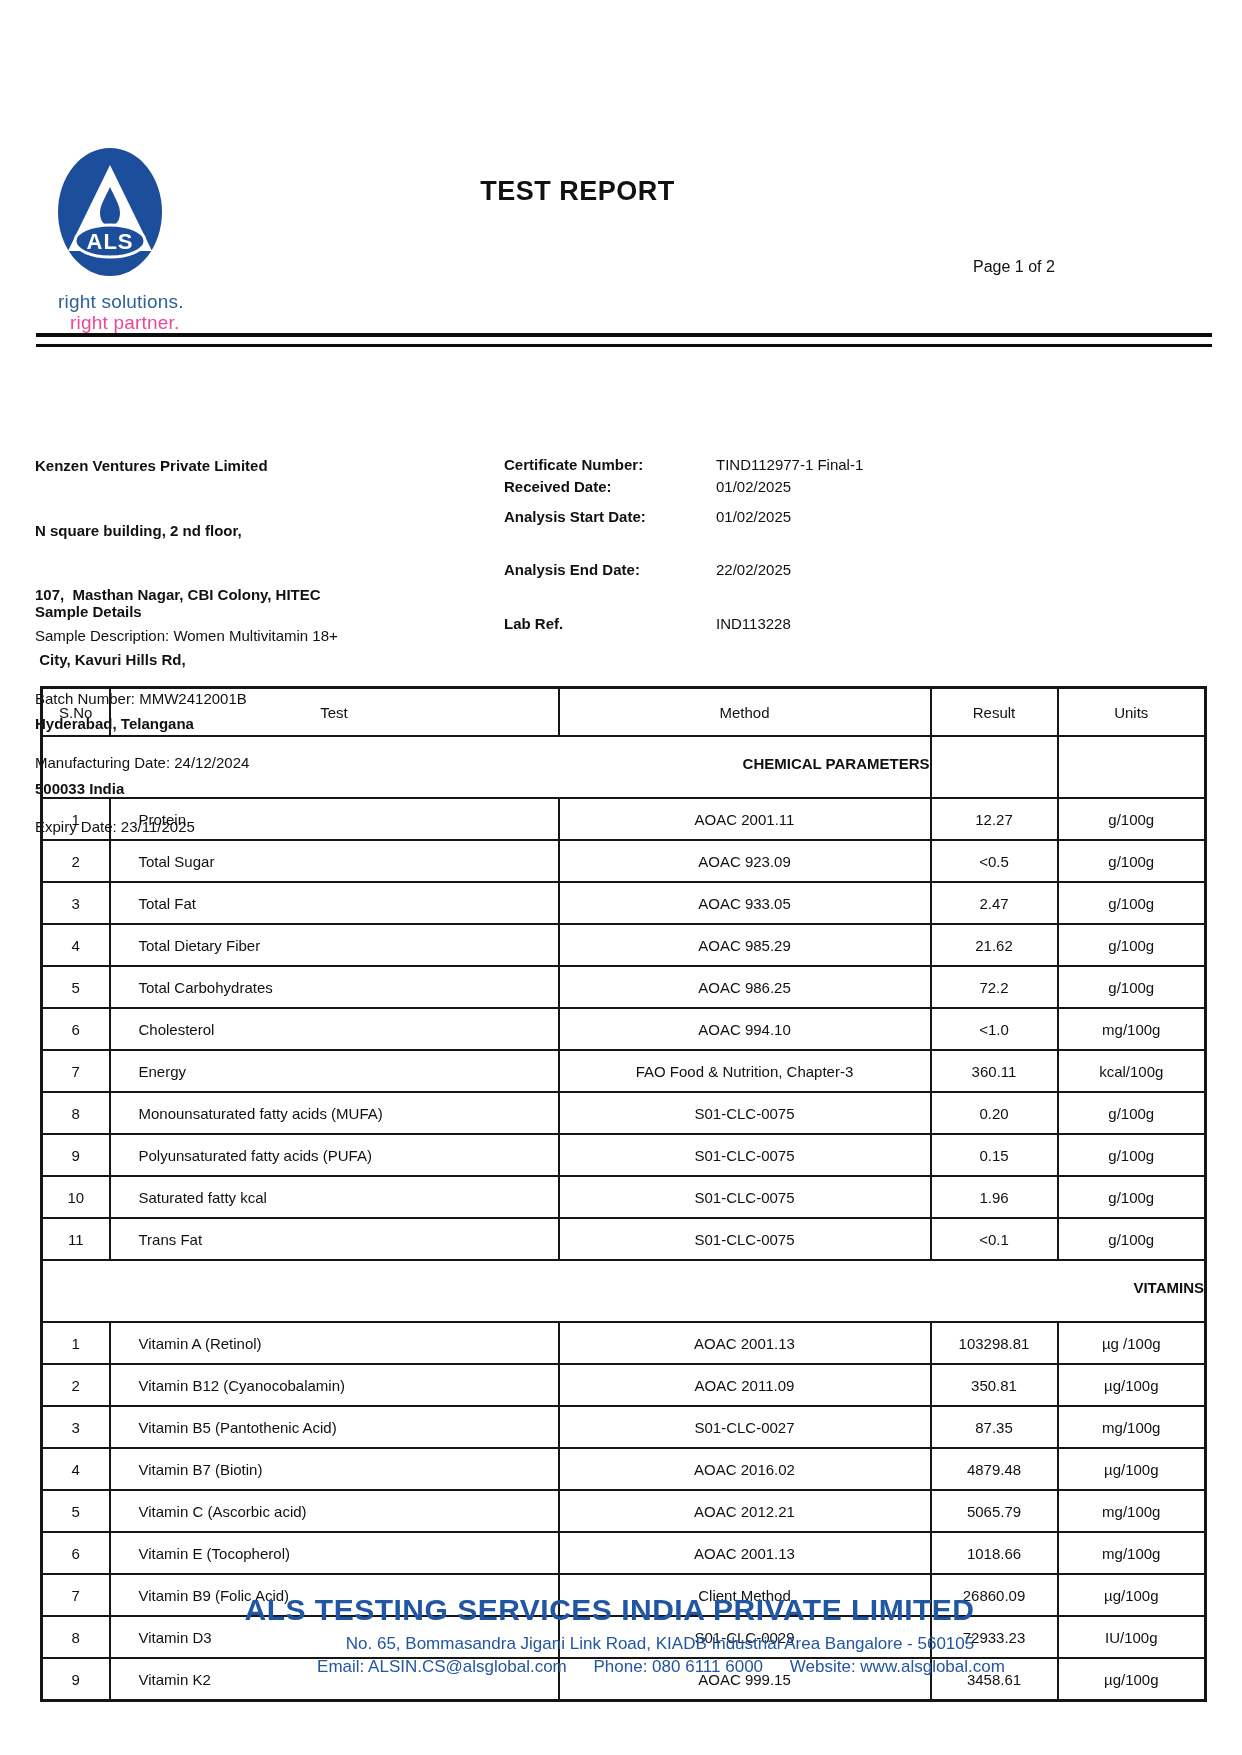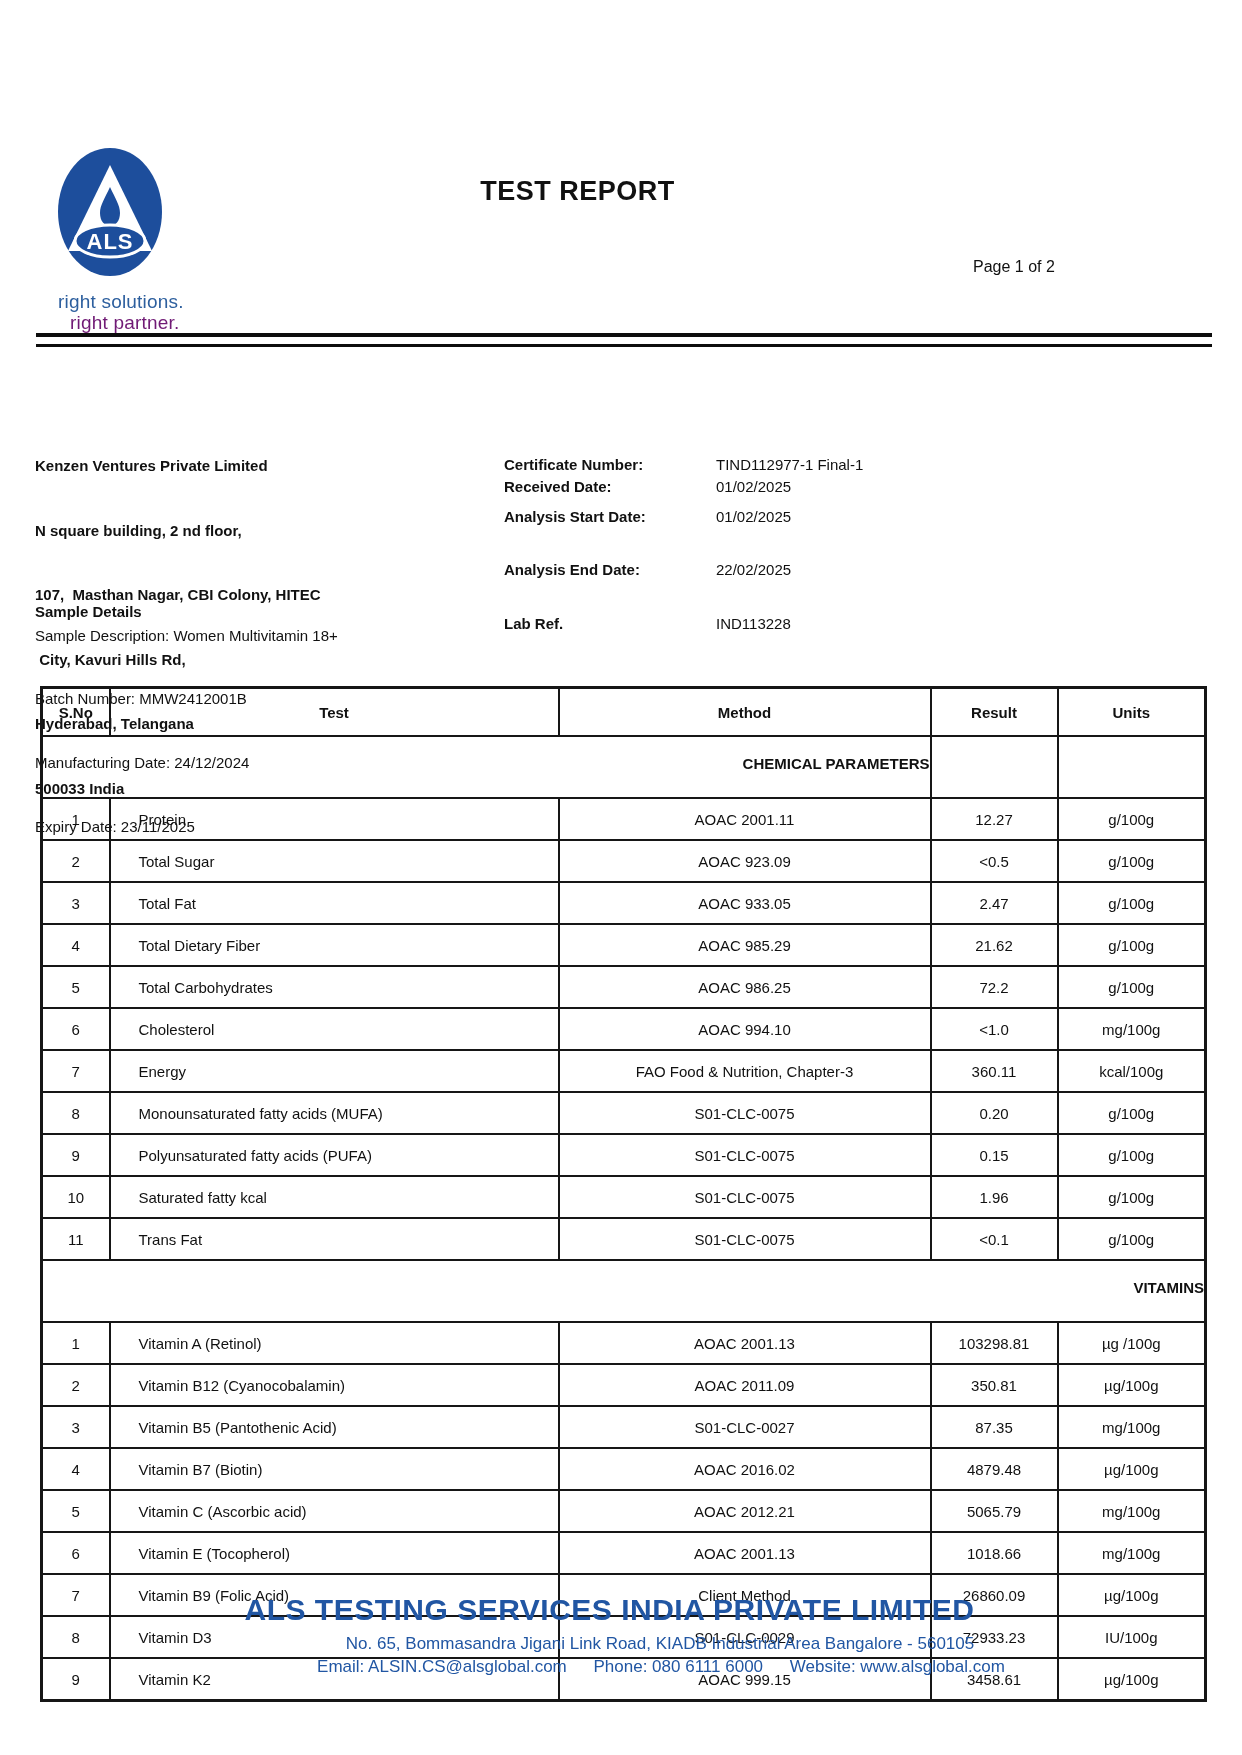--- a/index.html
+++ b/index.html
@@ -49,21 +49,21 @@
   .cert-row.f4 { top:615px; }
 
   
   table.results {
     position:absolute; left:40px; top:686px; width:1164px;
     border-collapse:collapse; table-layout:fixed;
     font-size:15px; color:#111;
     border:3px solid #161616;
   }
   .results th, .results td { border:2px solid #161616; overflow:hidden; }
-  .results thead th { height:44px; text-align:center; font-weight:bold; font-size:15px; }
+  .results thead th { height:44px; text-align:center; font-weight:normal; font-size:15px; }
   .results td.section-label {
     height:44px; font-weight:bold; text-align:right; padding:4px 0 12px 8px; vertical-align:middle;
   }
   .results tr.data-row td { height:38px; }
   .results td.sno, .results td.method, .results td.result, .results td.units { text-align:center; }
   .results td.test { text-align:left; padding-left:28px; }
 
   
   .footer-company {
     position:absolute; left:0; top:1593px; width:1125px;
@@ -89,21 +89,21 @@
       <ellipse cx="52" cy="64" rx="52" ry="64" fill="#1d4e9c"></ellipse>
       <polygon points="52,17 94,103 10,103" fill="#ffffff"></polygon>
       <path d="M52 39 C57 50 62 57 62 65 C62 73 57.5 78 52 78 C46.5 78 42 73 42 65 C42 57 47 50 52 39 Z" fill="#1d4e9c"></path>
       <rect x="46" y="76" width="12" height="9" fill="#1d4e9c"></rect>
       <circle cx="52" cy="87" r="10" fill="#1d4e9c"></circle>
       <ellipse cx="52" cy="93" rx="35" ry="16" fill="#1d4e9c" stroke="#ffffff" stroke-width="3"></ellipse>
       <text x="52" y="101" text-anchor="middle" fill="#ffffff" font-size="22" font-weight="bold" letter-spacing="1" font-family="Liberation Sans, sans-serif">ALS</text>
     </svg>
   </div>
   <div class="tagline l1" style="color: rgb(45, 95, 158);">right solutions.</div>
-  <div class="tagline l2" style="color: #701a75;">right partner.</div>
+  <div class="tagline l2" style="color: #ec4899;">right partner.</div>
 
   <h1 class="report-title">TEST REPORT</h1>
   <div class="page-indicator">Page 1 of 2</div>
 
   <div class="rule r1"></div>
   <div class="rule r2"></div>
 
   <div class="customer-block">
     <div>Kenzen Ventures Private Limited</div>
     <div>N square building, 2 nd floor,</div>

